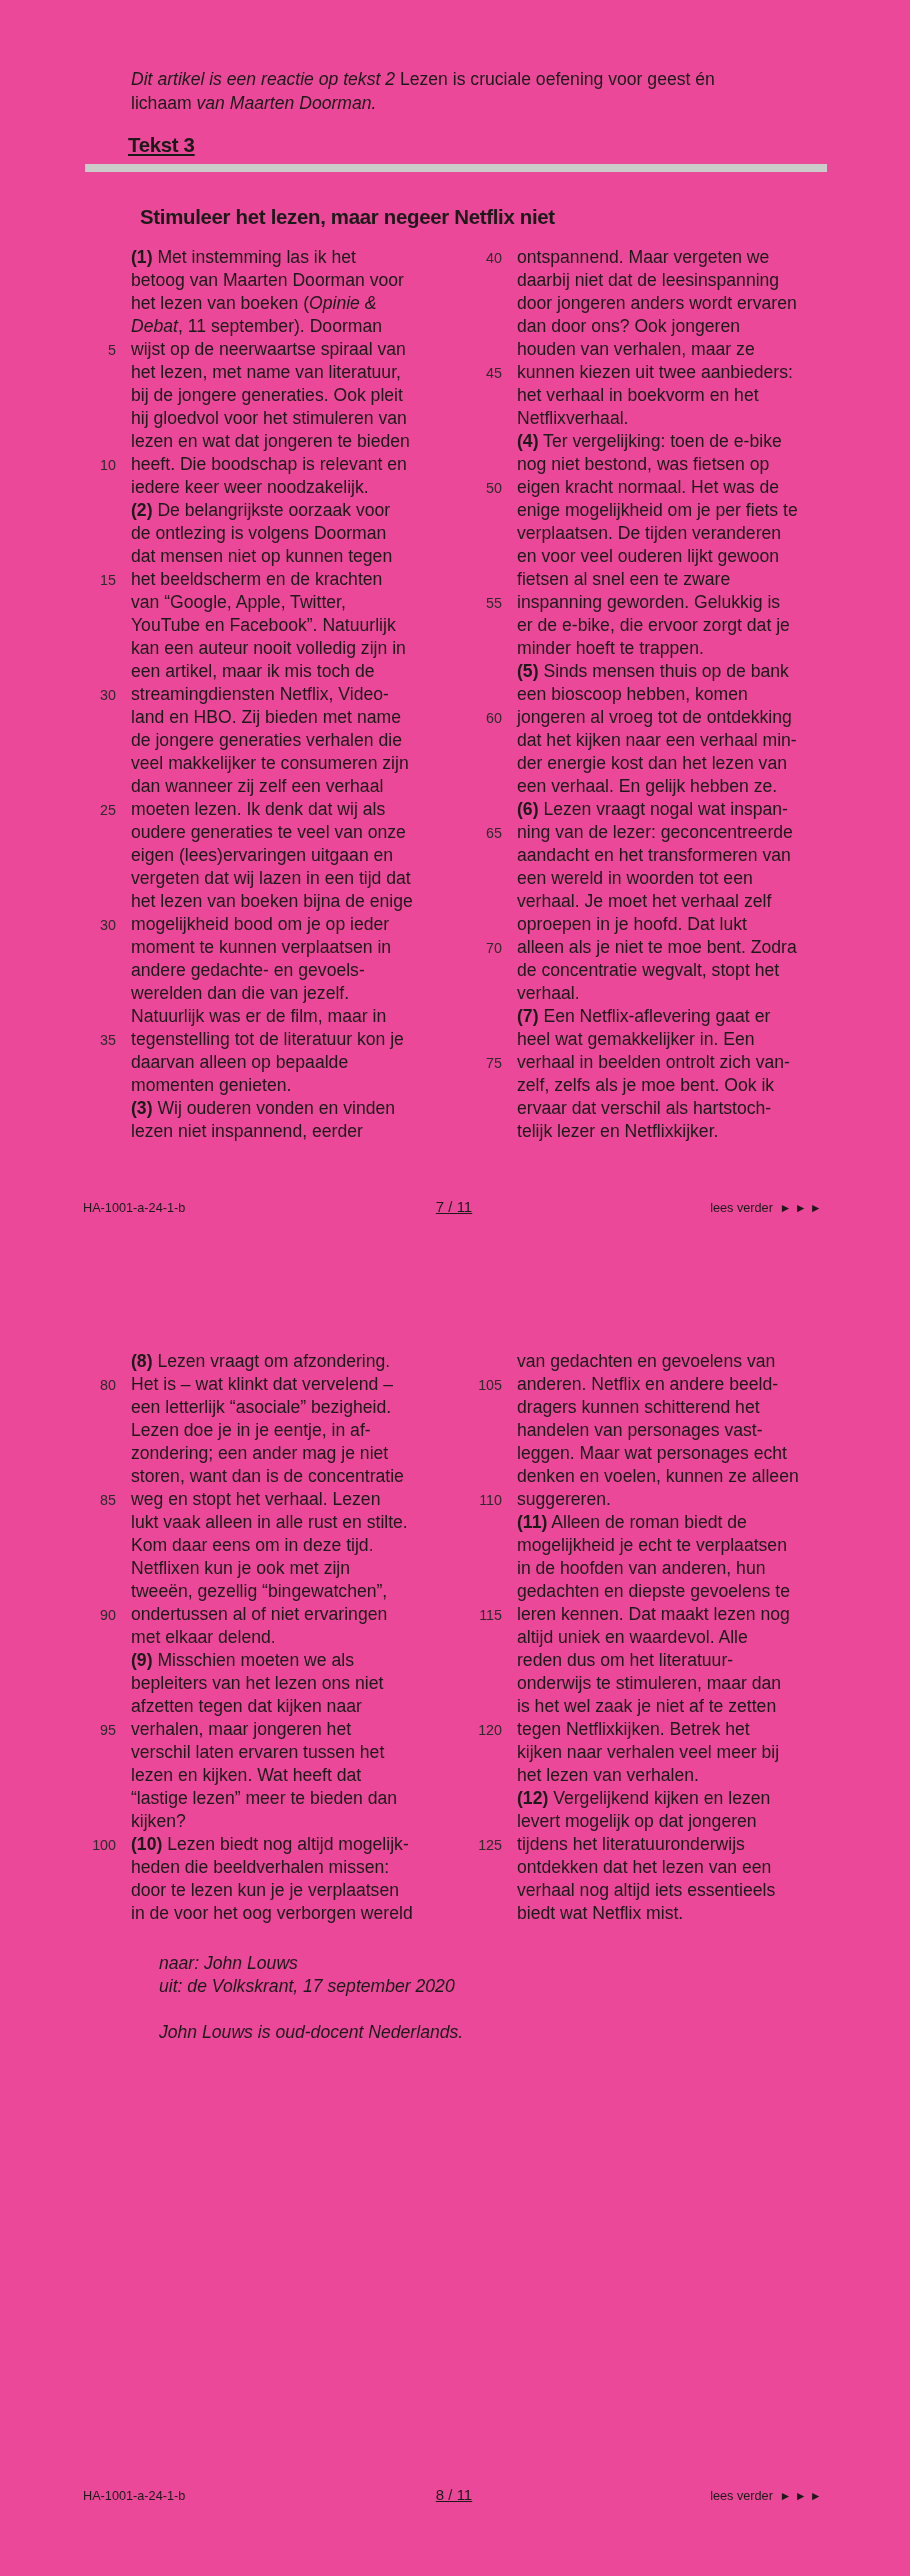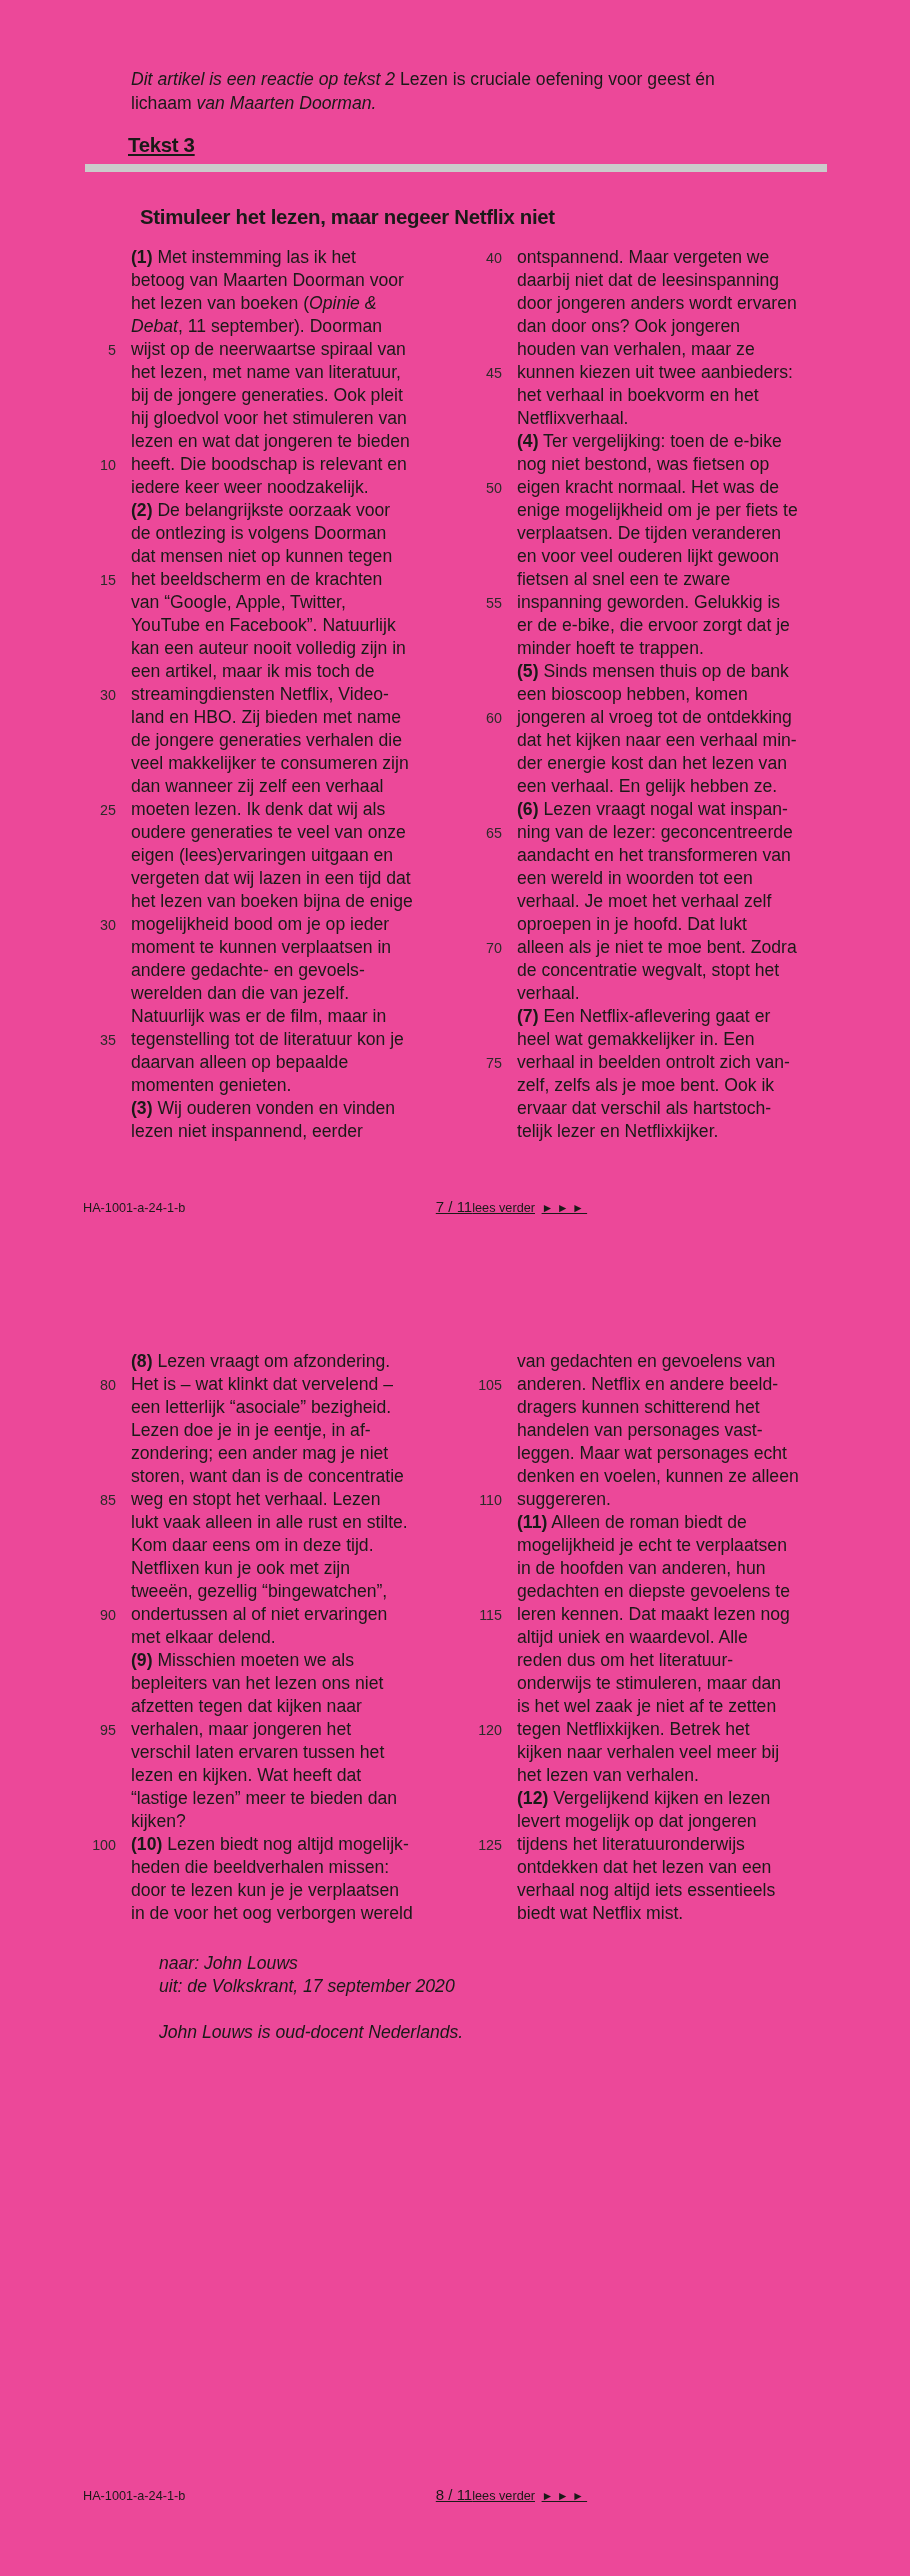--- a/index.html
+++ b/index.html
@@ -21,21 +21,21 @@
   .c-p2c2{left:471px;top:1350px;}
   .line{display:flex;height:23px;}
   .ln{flex:0 0 31px;text-align:right;font-size:14.3px;line-height:24px;color:#2b2b29;}
   .lt{margin-left:15px;font-size:17.6px;line-height:23px;}
   .attrib{position:absolute;left:159px;top:1952px;font-size:17.6px;line-height:23px;font-style:italic;white-space:nowrap;}
   .footer{position:absolute;left:83px;width:742px;display:flex;align-items:baseline;}
   .f1{top:1198px;}
   .f2{top:2486px;}
   .fcode{flex:1;font-size:12.7px;}
   .fpage{font-size:15px;text-decoration:underline;}
-  .fnext{flex:1;font-size:12.7px;text-decoration:underline;}
+  .fnext{flex:1;text-align:right;font-size:12.7px;}
   .arr{margin-left:6.6px;letter-spacing:3.3px;font-size:12px;}
 </style>
 </head>
 <body>
 
 <div class="canvas">
 
   <section>
     <div class="intro">
         <div><span class="it">Dit artikel is een reactie op tekst 2 </span><span>Lezen is cruciale oefening voor geest én</span></div>

